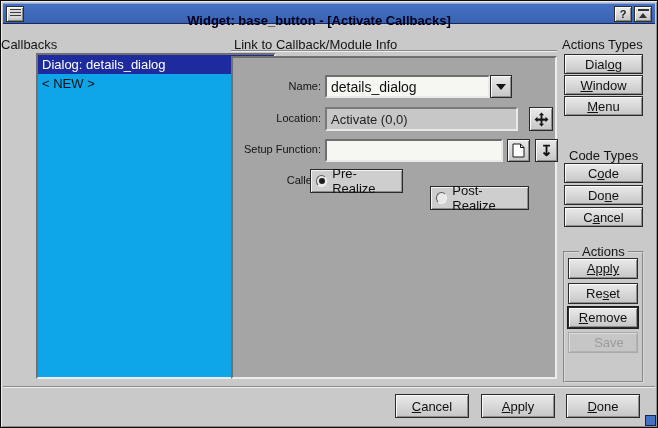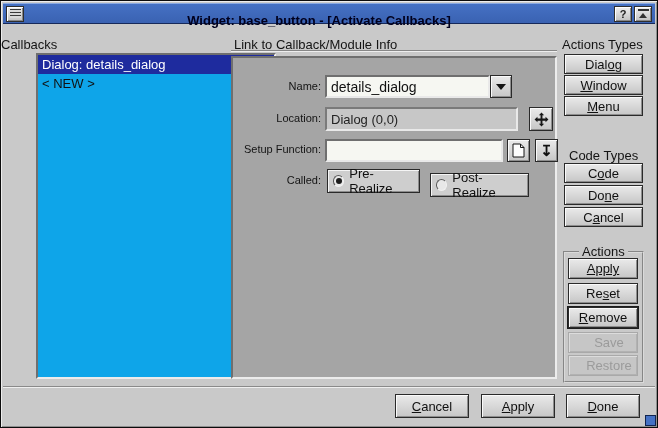--- a/index.html
+++ b/index.html
@@ -134,45 +134,45 @@
 
   <div class="center-panel sunken">
 
     <div class="row-label" style="top:22px;">Name:</div>
     <div class="field-white" style="left:92px; top:17px; width:165px; height:23px;">details_dialog</div>
     <div class="btn icon-btn" style="left:257px; top:17px; width:22px; height:23px;">
       <span class="combo-arrow"></span>
     </div>
 
     <div class="row-label" style="top:54px;">Location:</div>
-    <div class="field-flat" style="left:92px; top:49px; width:193px; height:24px;">Dialog (0,0)</div>
+    <div class="field-flat" style="left:92px; top:49px; width:193px; height:24px;">Activate (0,0)</div>
     <div class="btn icon-btn" style="left:296px; top:49px; width:24px; height:24px;">
       <svg width="15" height="15" viewBox="0 0 16 16">
         <path d="M8 0.5 L10.8 3.5 H9 V6.8 H12.3 V5 L15.4 8 L12.3 11 V9.2 H9 V12.5 H10.8 L8 15.5 L5.2 12.5 H7 V9.2 H3.7 V11 L0.6 8 L3.7 5 V6.8 H7 V3.5 H5.2 Z" fill="#161616"></path>
       </svg>
     </div>
 
     <div class="row-label" style="top:85px;">Setup Function:</div>
     <input class="field-white field-input" style="left: 92px; top: 81px; width: 178px; height: 23px;" value="">
     <div class="btn icon-btn" style="left:274px; top:81px; width:23px; height:23px;">
       <svg width="13" height="15" viewBox="0 0 13 15">
         <path d="M1 1 H8.5 L12 4.5 V14 H1 Z" fill="#fdfdfd" stroke="#161616" stroke-width="1"></path>
         <path d="M8.5 1 V4.5 H12" fill="none" stroke="#161616" stroke-width="1"></path>
       </svg>
     </div>
     <div class="btn icon-btn" style="left:302px; top:81px; width:23px; height:23px; font-size:15px; font-weight:bold;">
       <span>↧</span>
     </div>
 
     <div class="row-label" style="top:116px;">Called:</div>
-    <div class="radio-panel selected" style="left:94px; top:111px; width:93px; height:24px;">
+    <div class="radio-panel selected" style="left:77px; top:111px; width:93px; height:24px;">
       <span class="radio-circle"></span>
       <span>Pre-Realize</span>
     </div>
-    <div class="radio-panel" style="left:197px; top:115px; width:99px; height:24px;align-items:center;">
+    <div class="radio-panel" style="left:197px; top:128px; width:99px; height:24px;align-items:center;">
       <span class="radio-circle"></span>
       <span>Post-Realize</span>
     </div>
   </div>
 
   <div class="col-lbl" style="left:561px; top:36px;">Actions Types</div>
   <button class="btn col-btn" style="top:53px;">Dial<u>o</u>g</button>
   <button class="btn col-btn" style="top:74px;"><u>W</u>indow</button>
   <button class="btn col-btn" style="top:95px;"><u>M</u>enu</button>
 
@@ -182,21 +182,20 @@
   <button class="btn col-btn" style="top:206px;">C<u>a</u>ncel</button>
 
   <div class="group-frame"></div>
   <div class="group-title">Actions</div>
   <button class="btn action-btn" style="top:257px;">
       <u>Apply</u>
     </button>
   <button class="btn action-btn" style="top:282px;">Re<u>s</u>et</button>
   <button class="btn action-btn focused" style="top:306px;"><u>R</u>emove</button>
   <button class="btn action-btn disabled" style="top:331px;">Save</button>
-  <button class="btn action-btn disabled" style="top:354px;">Restore</button>
 
   <div class="etch-h bottom-sep"></div>
   <button class="btn bottom-btn" style="left:394px;"><u>C</u>ancel</button>
   <button class="btn bottom-btn" style="left:480px;"><u>A</u>pply</button>
   <button class="btn bottom-btn" style="left:565px;"><u>D</u>one</button>
 
   <div class="corner-accent"></div>
 </div>
 
 </body></html>

